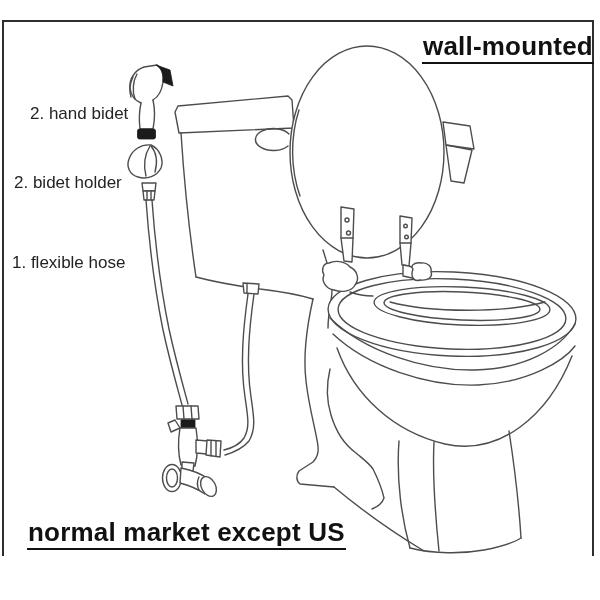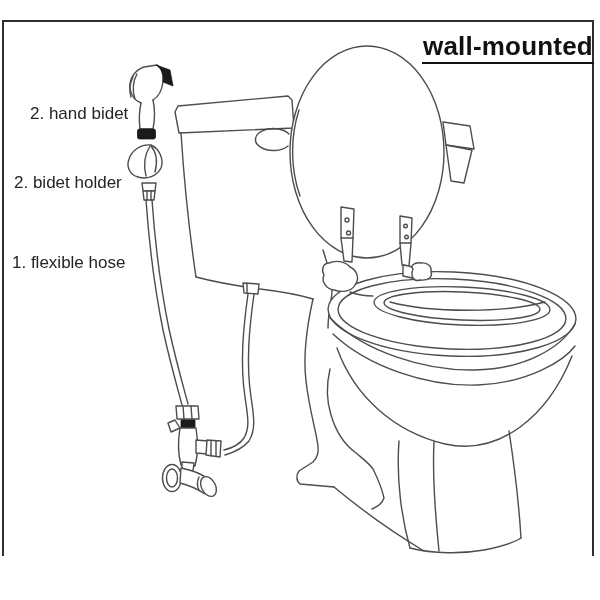--- a/index.html
+++ b/index.html
@@ -153,13 +153,14 @@
       <path class="ln" d="M199,477 C197,481 197,486 199,490"></path>
     </g>
   </svg>
 
   <div class="heading" id="h-top">wall-mounted</div>
 
   <div class="lbl" id="lbl-1">2. hand bidet</div>
   <div class="lbl" id="lbl-2">2. bidet holder</div>
   <div class="lbl" id="lbl-3">1. flexible hose</div>
 
+  <div class="heading" id="h-bottom">normal market except US</div>
 </div>
 
 </body></html>

